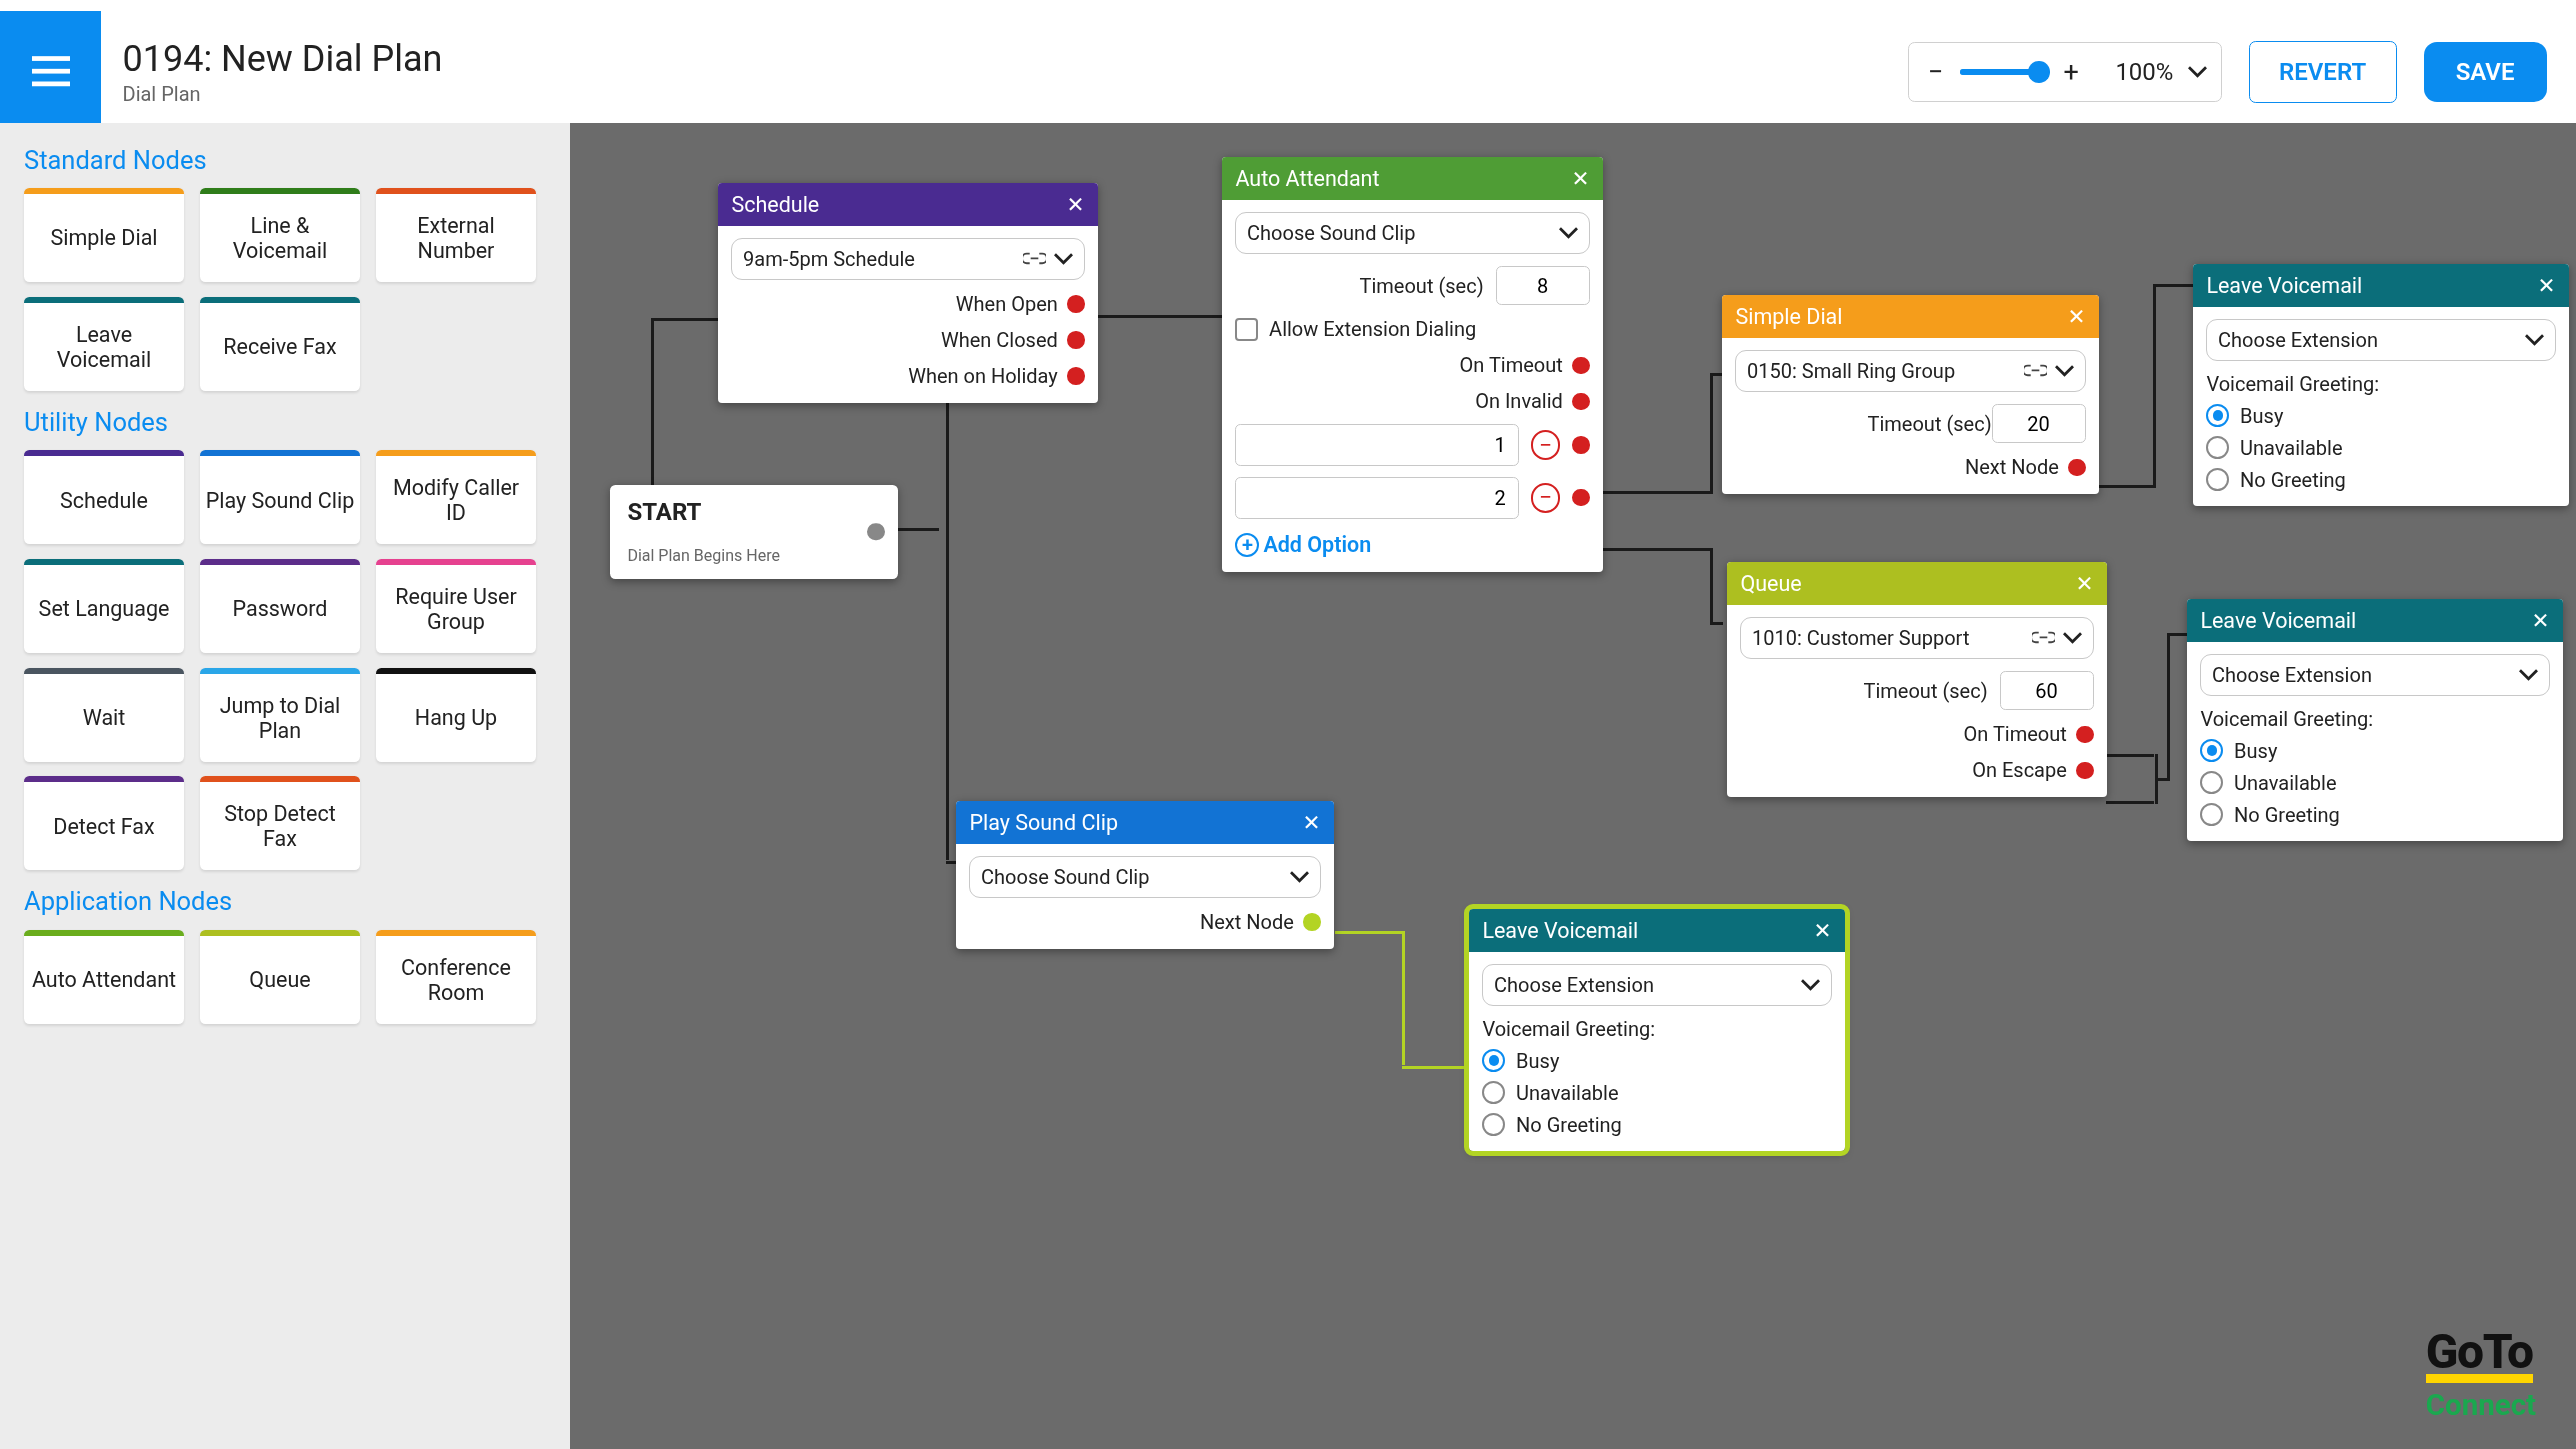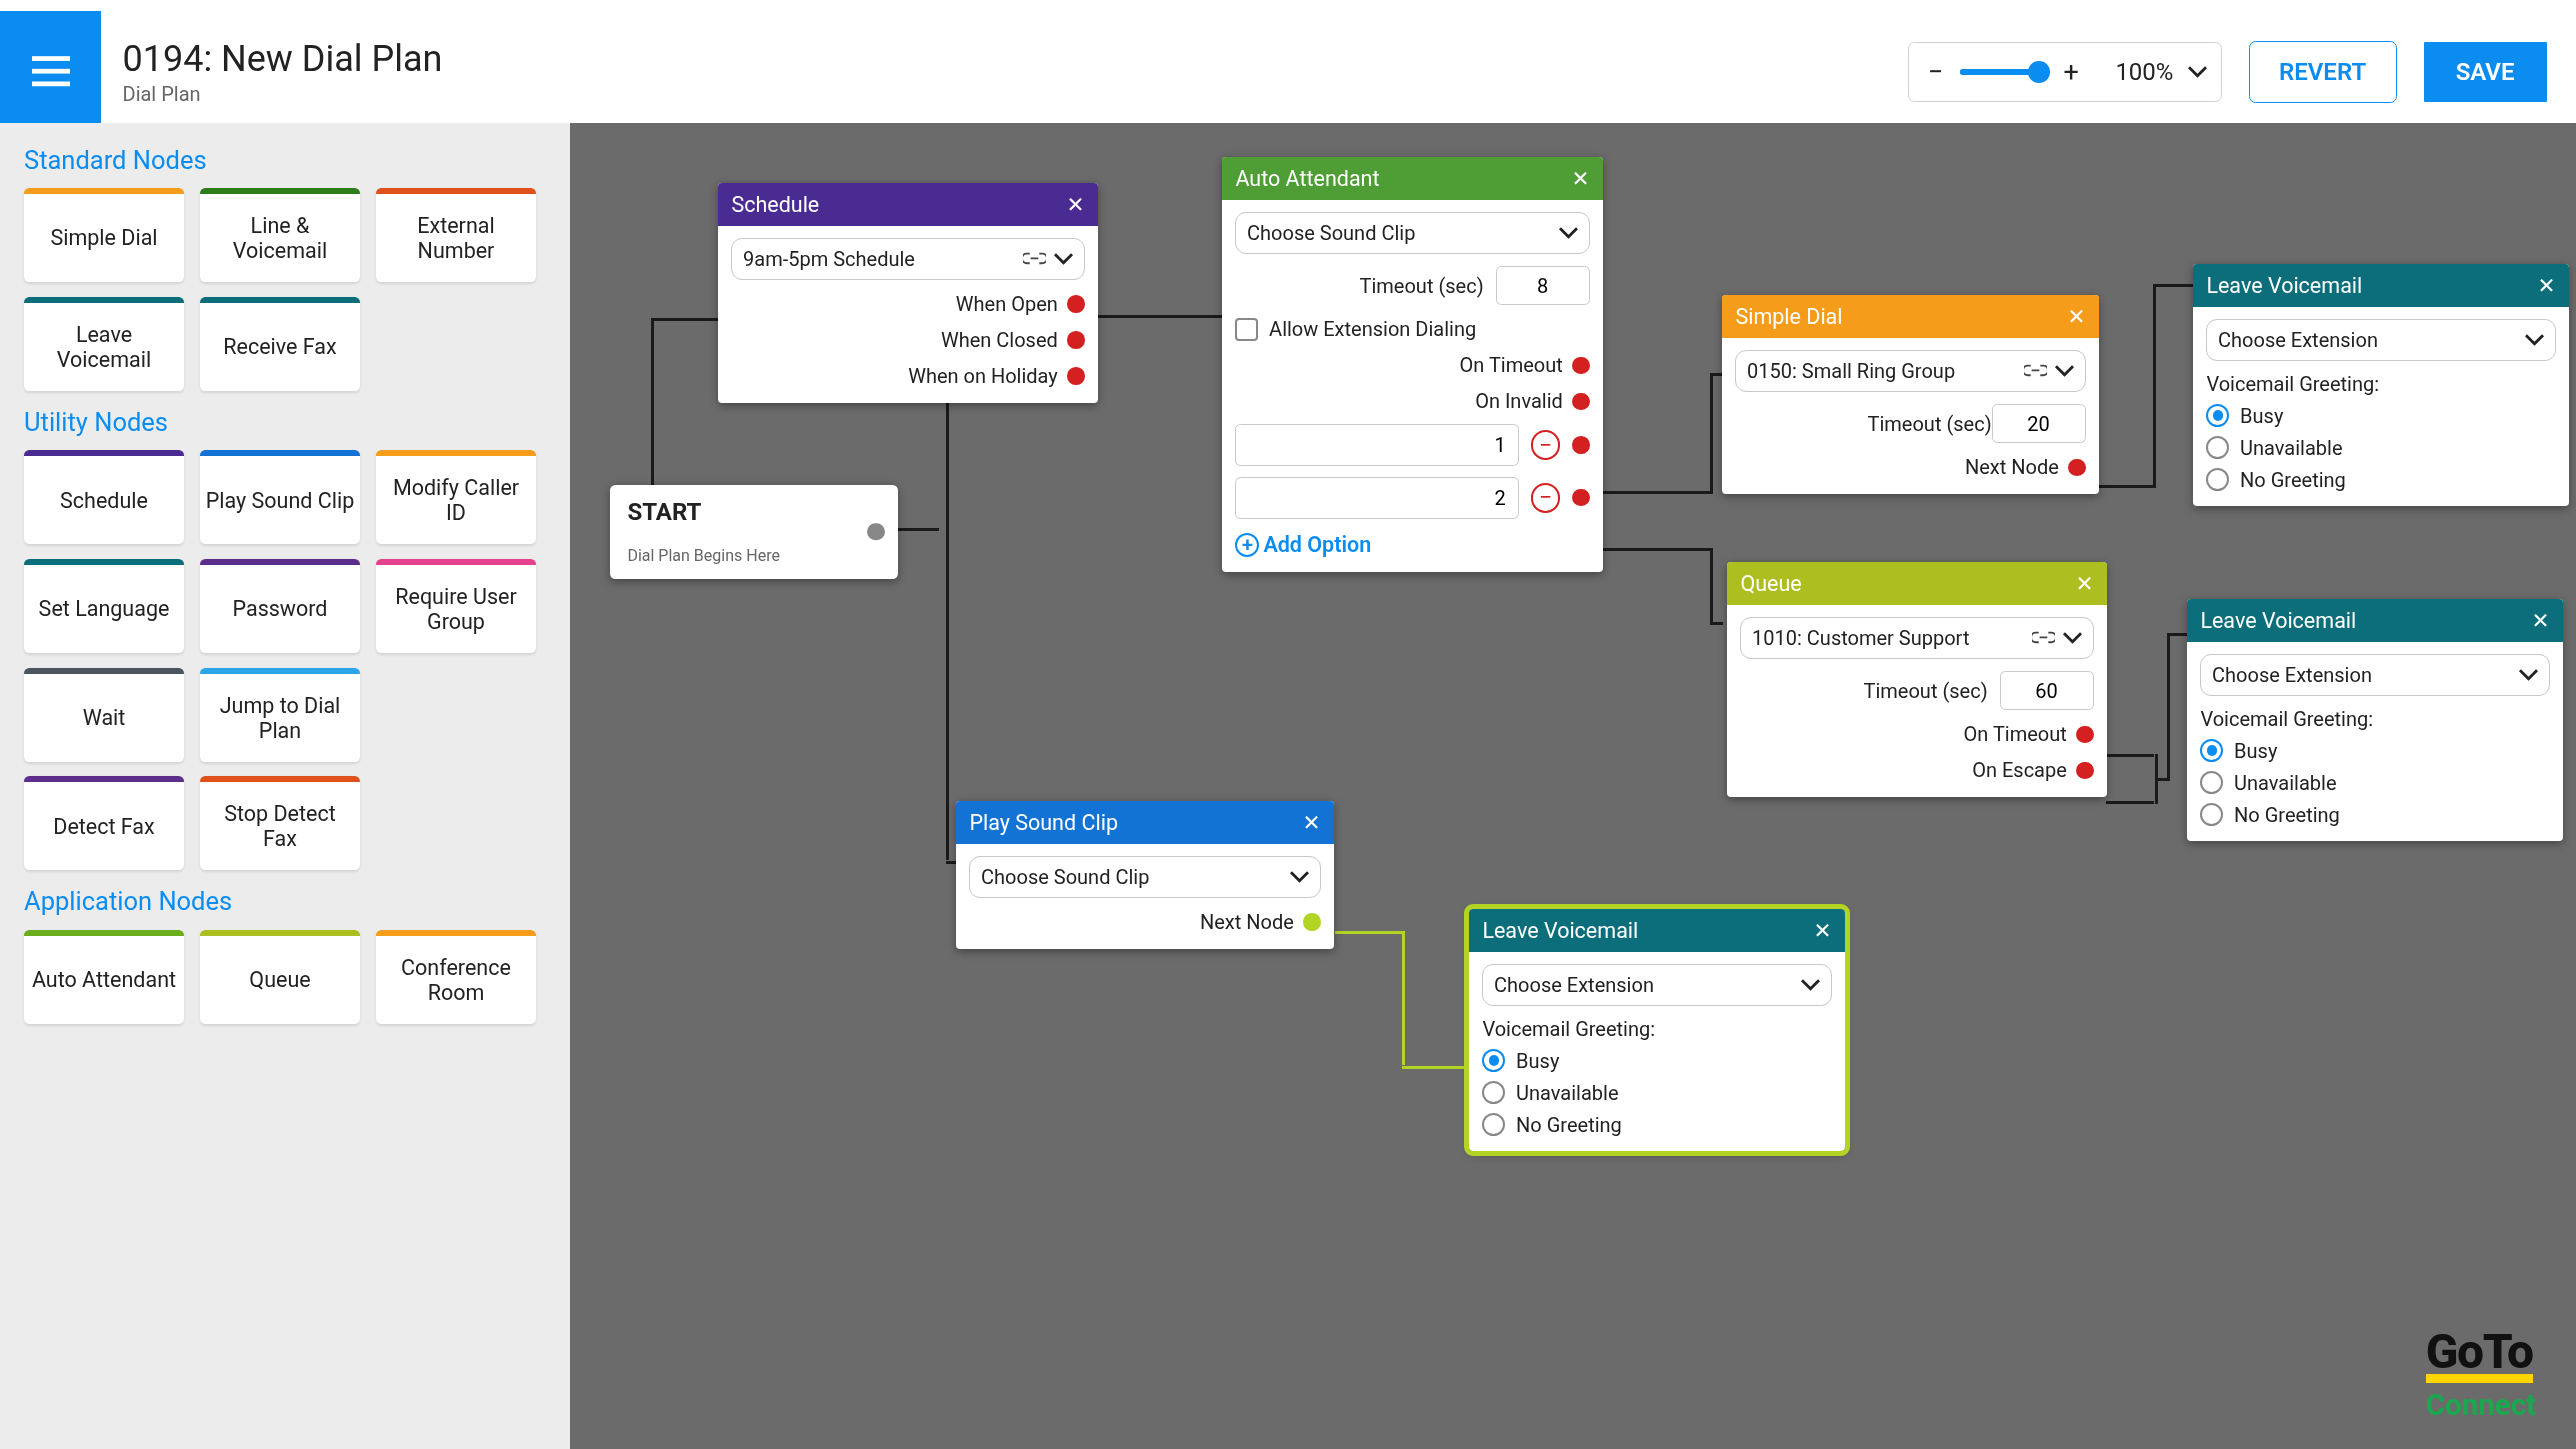--- a/index.html
+++ b/index.html
@@ -16,21 +16,21 @@
 .header-controls { margin-left: auto; display: flex; align-items: center; gap: 27px; padding-right: 29.5px; }
 .zoom-box { display: flex; align-items: center; gap: 10.7px; border: 1.3px solid #d0d0d0; border-radius: 6.7px; padding: 10.7px 13.4px; height: 60px; }
 .zoom-btn { width: 27px; height: 27px; display: flex; align-items: center; justify-content: center; font-size: 27px; color: #222; cursor: pointer; }
 .zoom-slider { width: 87px; height: 5.4px; background: #cfd8df; border-radius: 2.7px; position: relative; }
 .zoom-slider-handle { position: absolute; right: -2.7px; top: -8px; width: 21.5px; height: 21.5px; border-radius: 50%; background: #0a8cf0; }
 .zoom-slider-fill { position: absolute; left:0; top:0; bottom:0; width:100%; background:#0a8cf0; border-radius:2.7px;}
 .zoom-pct { font-size: 24px; color: #222; margin-left: 20px; }
 .zoom-caret { margin-left: 4px; }
 
 .btn-outline { border: 1.3px solid #0a8cf0; color: #0a8cf0; background: #fff; font-size: 24px; font-weight: 600; padding: 16px 29.5px; border-radius: 6.7px; cursor: pointer; }
-.btn-solid { background: #0a8cf0; color: #fff; font-size: 24px; font-weight: 600; padding: 16px 32px; border-radius: 1px; border: none; cursor: pointer; }
+.btn-solid { background: #0a8cf0; color: #fff; font-size: 24px; font-weight: 600; padding: 16px 32px; border-radius: 13px; border: none; cursor: pointer; }
 
 
 .sidebar { position: absolute; top: 123px; left: 0; bottom: 0; width: 570px; background: #ececec; padding: 21.5px 24px; overflow: hidden; }
 .section-title { color: #0a8cf0; font-size: 25.5px; font-weight: 400; margin-bottom: 13.4px; margin-top: 16px; }
 .section-title:first-child { margin-top: 0; }
 .tile-row { display: flex; gap: 16px; margin-bottom: 14.8px; }
 .tile { width: 160px; height: auto; min-height: 74px; background: #fff; border-radius: 5.4px; border-top: 6.7px solid; display: flex; align-items: center; justify-content: center; text-align: center; padding: 13.4px 5.4px; font-size: 21.5px; color: #222; cursor: grab; box-shadow: 0 1.3px 2.7px rgba(0,0,0,.1); }
 .tile.tall { min-height: 94px; }
 
 
@@ -161,20 +161,21 @@
     <div class="tile tall c-orange">Modify Caller ID</div>
   </div>
   <div class="tile-row">
     <div class="tile tall c-teal">Set Language</div>
     <div class="tile c-dkpurple">Password</div>
     <div class="tile tall c-pink">Require User Group</div>
   </div>
   <div class="tile-row">
     <div class="tile c-slate">Wait</div>
     <div class="tile tall c-ltblue">Jump to Dial Plan</div>
+    <div class="tile c-black">Hang Up</div>
   </div>
   <div class="tile-row">
     <div class="tile c-dkpurple">Detect Fax</div>
     <div class="tile tall c-redorange">Stop Detect Fax</div>
   </div>
 
   <div class="section-title">Application Nodes</div>
   <div class="tile-row">
     <div class="tile tall c-lime">Auto Attendant</div>
     <div class="tile c-olive">Queue</div>

